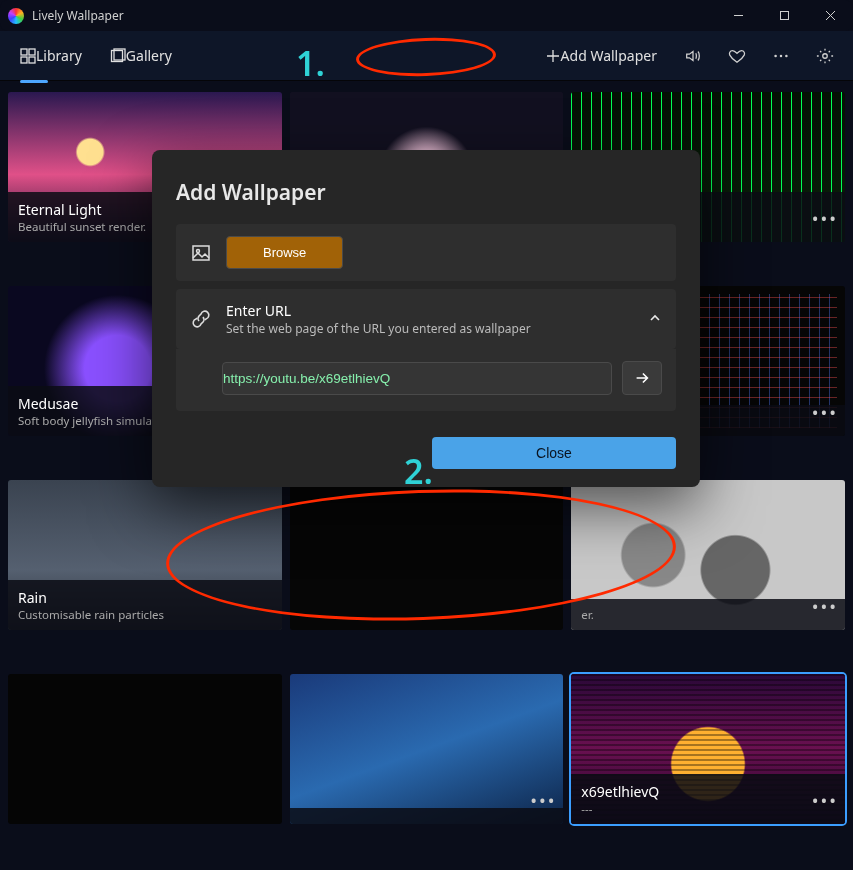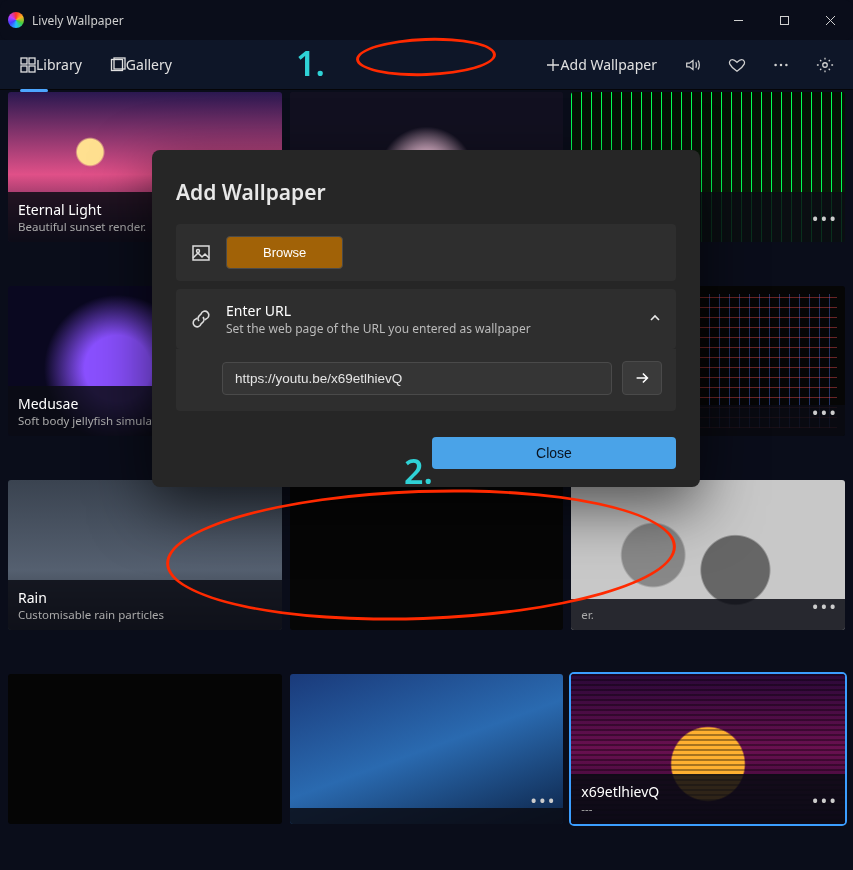--- a/index.html
+++ b/index.html
@@ -6,21 +6,21 @@
   html, body { width: 853px; height: 870px; overflow: hidden; }
   body {
     font-family: "Segoe UI", system-ui, sans-serif;
     background: #0a0d1a;
     color: #e8e8e8;
     position: relative;
   }
 
   
   .titlebar {
-    height: 40px;
+    height: 31px;
     background: #0a0d1a;
     display: flex;
     align-items: center;
     padding-left: 8px;
     font-size: 12px;
     color: #d0d0d0;
     border-radius: 8px;
   }
   .titlebar .logo {
     width: 16px; height: 16px;
@@ -224,23 +224,23 @@
     display: flex;
     gap: 10px;
     align-items: center;
   }
   .url-panel .pad { width: 22px; }
   .url-input {
     flex: 1;
     background: #353535;
     border: 1px solid #4a4a4a;
     border-radius: 4px;
-    color: #e5e5e5;
+    color: #86efac;
     font-size: 13.5px;
-    padding: 8px 12px;
+    padding: 8px 0;
   }
   .go-btn {
     width: 40px; height: 34px;
     background: #3a3a3a;
     border: 1px solid #4a4a4a;
     border-radius: 4px;
     display:flex; align-items:center; justify-content:center;
   }
   .go-btn svg { width: 18px; height: 18px; stroke:#fff; }
 

